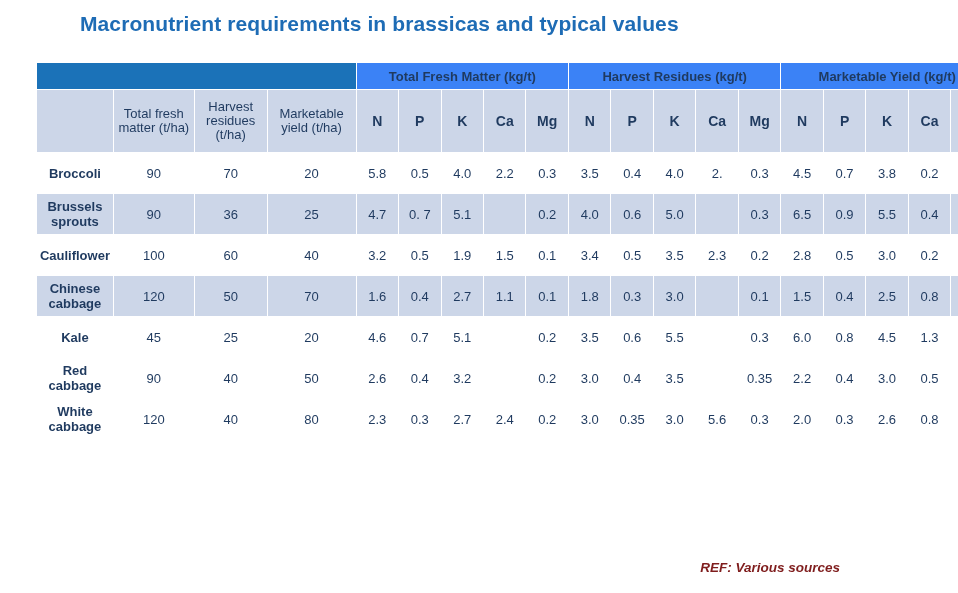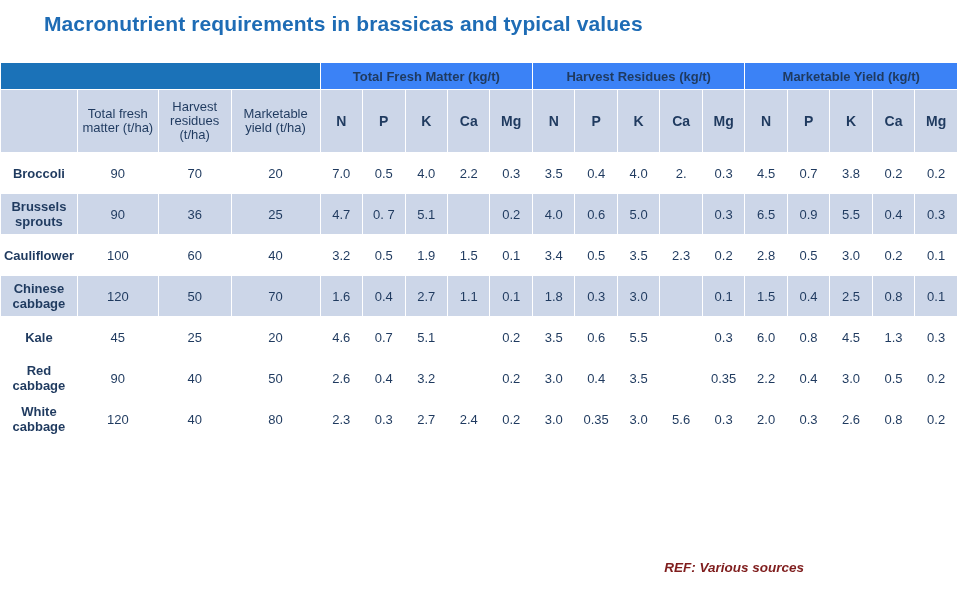--- a/index.html
+++ b/index.html
@@ -11,20 +11,21 @@
     height: 593px;
     background: #ffffff;
     font-family: "Liberation Sans", sans-serif;
     overflow: hidden;
   }
   .page {
     position: relative;
     width: 818px;
     height: 593px;
     box-sizing: border-box;
+    margin-left: 36px;
   }
   .title {
     position: absolute;
     left: 44px;
     top: 12px;
     font-size: 21px;
     font-weight: bold;
     color: #1e6cb5;
     letter-spacing: 0.1px;
   }
@@ -157,21 +158,21 @@
         <th class="sub letter">Ca</th>
         <th class="sub letter">Mg</th>
       </tr>
     </thead>
     <tbody>
       <tr class="body-row r-odd">
         <td class="crop">Broccoli</td>
         <td class="val">90</td>
         <td class="val">70</td>
         <td class="val">20</td>
-        <td class="val">7.0</td>
+        <td class="val">5.8</td>
         <td class="val">0.5</td>
         <td class="val">4.0</td>
         <td class="val">2.2</td>
         <td class="val">0.3</td>
         <td class="val">3.5</td>
         <td class="val">0.4</td>
         <td class="val">4.0</td>
         <td class="val">2.</td>
         <td class="val">0.3</td>
         <td class="val">4.5</td>

